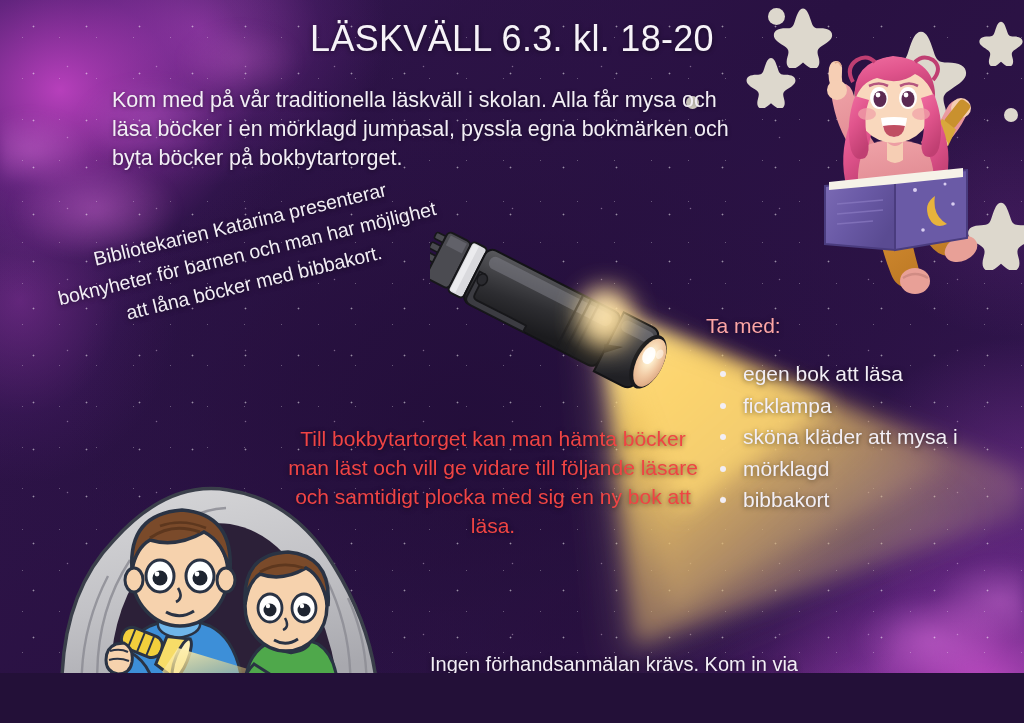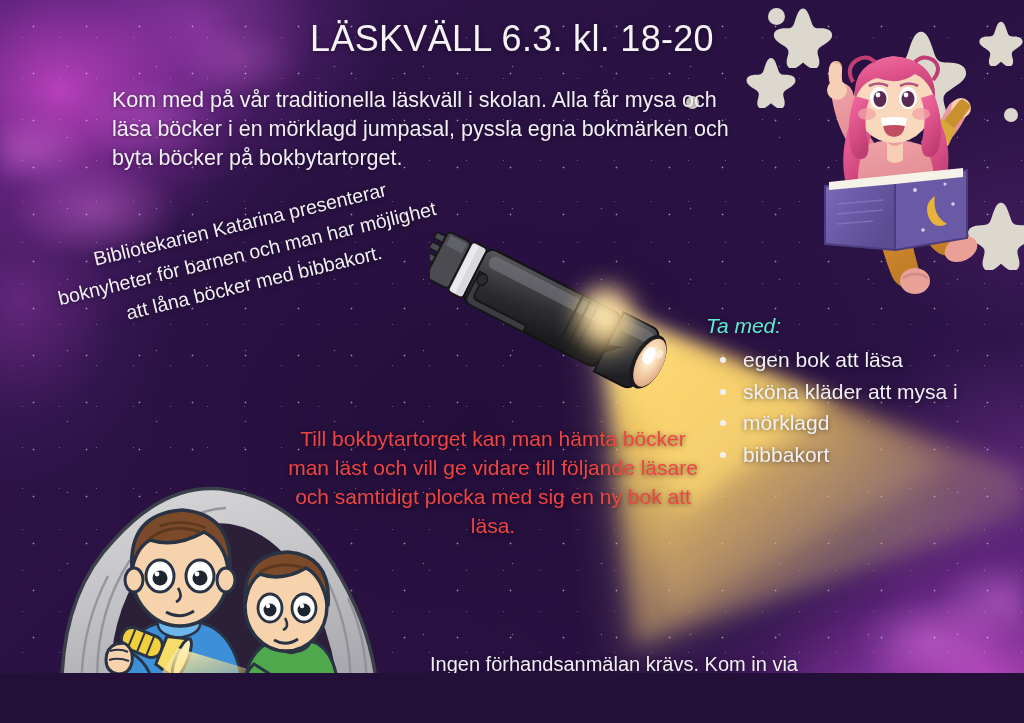--- a/index.html
+++ b/index.html
@@ -149,30 +149,29 @@
 
   
   .bring-block {
     position: absolute;
     left: 706px;
     top: 312px;
     width: 310px;
     z-index: 14;
   }
   .bring-heading {
-    color: #5eead4;
+    color: #fca5a5;
     font-size: 21px;
     font-weight: 400;
     line-height: 28px;
     text-shadow: 0 1px 5px rgba(0,0,0,0.5);
-    font-style: italic;
   }
   .bring-list {
     list-style: none;
-    margin-top: 4px;
+    margin-top: 18px;
   }
   .bring-list li {
     position: relative;
     color: #f2eef5;
     font-size: 21px;
     font-weight: 400;
     line-height: 31.5px;
     padding-left: 37px;
     text-shadow: 0 1px 5px rgba(0,0,0,0.5);
   }
@@ -576,20 +575,24 @@
   <div class="librarian-text">Bibliotekarien Katarina presenterar boknyheter för barnen och man har möjlighet att låna böcker med bibbakort.</div>
 
   <div class="swap-text">Till bokbytartorget kan man hämta böcker man läst och vill ge vidare till följande läsare och samtidigt plocka med sig en ny bok att läsa.</div>
 
   <div class="bring-block">
     <div class="bring-heading">Ta med:</div>
     <ul class="bring-list">
       <li>
         <span class="bullet"></span>
         <span>egen bok att läsa</span>
+      </li>
+      <li>
+        <span class="bullet"></span>
+        <span>ficklampa</span>
       </li>
       <li>
         <span class="bullet"></span>
         <span>sköna kläder att mysa i</span>
       </li>
       <li>
         <span class="bullet"></span>
         <span>mörklagd</span>
       </li>
       <li>

